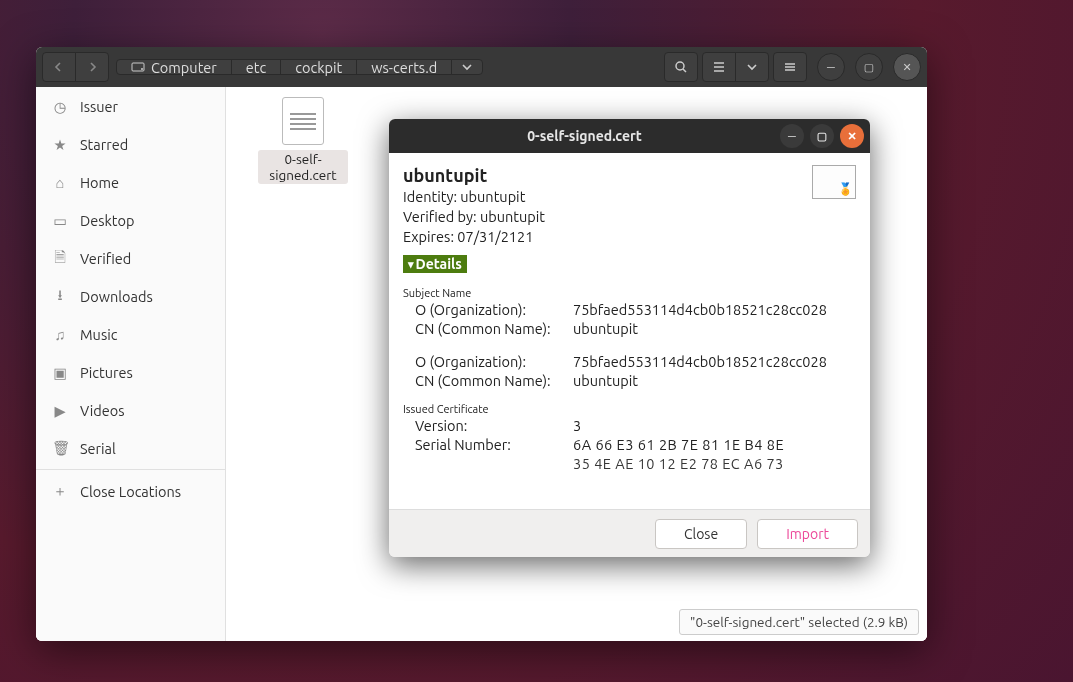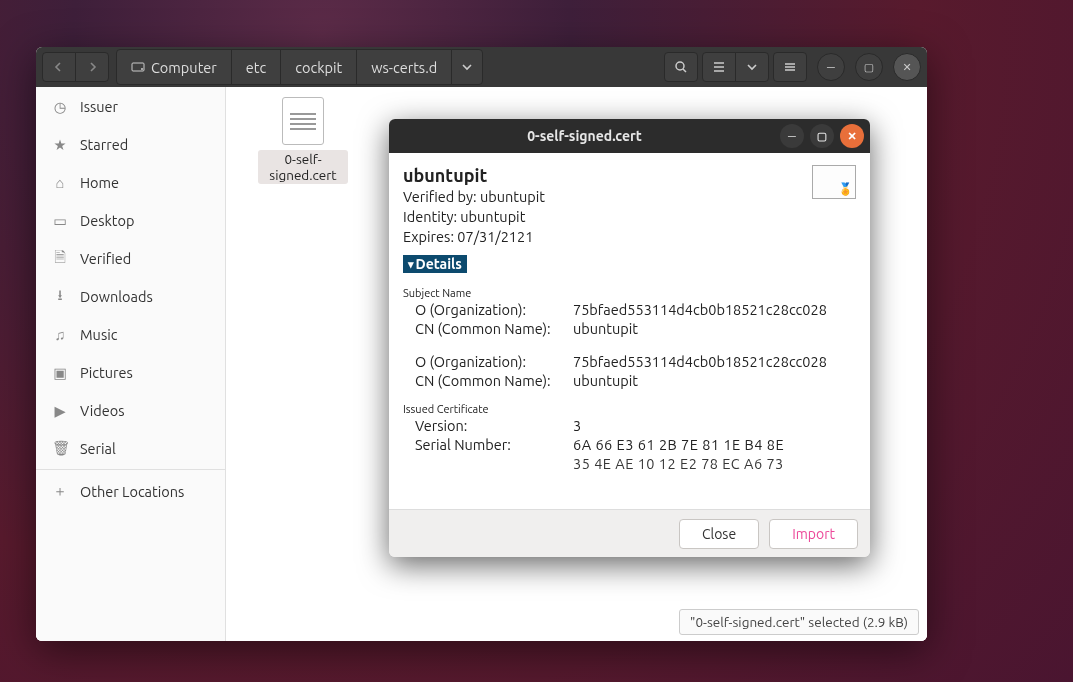--- a/index.html
+++ b/index.html
@@ -22,21 +22,21 @@
   }
   .navbtn {
     width: 34px; height: 30px; background: #3f3f3f; border: 1px solid #2a2a2a;
     border-radius: 4px; display: flex; align-items: center; justify-content: center;
     color: #888; cursor: default;
   }
   .navbtn.first { border-top-right-radius: 0; border-bottom-right-radius: 0; }
   .navbtn.second { border-top-left-radius: 0; border-bottom-left-radius: 0; margin-left: -5px; }
   .breadcrumbs { display: flex; align-items: center; margin-left: 4px; }
   .crumb {
-    height: 36px; padding: 0 14px; background: #3f3f3f; border: 1px solid #2a2a2a;
+    height: 16px; padding: 0 14px; background: #3f3f3f; border: 1px solid #2a2a2a;
     display: flex; align-items: center; gap: 6px; color: #ddd; margin-left: -1px;
     font-size: 14.5px;
   }
   .crumb:first-child { border-radius: 4px 0 0 4px; }
   .crumb.last { border-radius: 0 4px 4px 0; }
   .crumb.drop { padding: 0 10px; }
   .hdr-spacer { flex: 1; }
   .hdrbtn {
     width: 34px; height: 30px; background: #3f3f3f; border: 1px solid #2a2a2a;
     border-radius: 4px; display: flex; align-items: center; justify-content: center;
@@ -99,39 +99,39 @@
     font-size: 14.5px; color: #222; display: flex; flex-direction: column; gap: 4px; }
   .dlg-head { display: flex; align-items: flex-start; }
   .dlg-head-left { flex: 1; }
   .dlg-head-left h2 { font-size: 18px; font-weight: 700; }
   .dlg-head-left .row { margin-top: 3px; }
   .certthumb { width: 44px; height: 34px; border: 1px solid #aaa; background: #fdfdfd;
     display: flex; align-items: flex-end; justify-content: flex-end; padding: 2px; font-size: 12px; }
 
   .details-toggle {
     display: inline-flex; align-items: center; gap: 2px;
-    background: #0c4a6e; color: #fff; font-weight: 700; padding: 1px 5px;
+    background: #4d7c0f; color: #fff; font-weight: 700; padding: 1px 5px;
     font-size: 14px; margin-top: 6px; width: max-content;
   }
   .details-toggle::before { content: "▾"; font-size: 11px; }
 
   .sect { margin-top: 10px; }
   .sect h3 { font-size: 11px; font-weight: 400; }
   .kv { display: flex; margin-top: 2px; margin-left: 12px; }
   .kv .k { width: 158px; }
   .kv .v { flex: 1; font-family: inherit; }
   .serial { font-family: "DejaVu Sans Mono","Courier New",monospace; letter-spacing: .5px; }
   .serial2 { font-family: "DejaVu Sans Mono","Courier New",monospace; letter-spacing: .5px; color: #222; opacity: .9; }
 
   .dlg-footer {
     height: 48px; background: #f0efee; border-top: 1px solid #ddd;
     display: flex; align-items: center; justify-content: flex-end; gap: 10px; padding: 0 12px;
   }
   .btn {
-    height: 30px; padding: 0 22px; background: #fff; border: 1px solid #c9c6c3;
+    height: 30px; padding: 0 28px; background: #fff; border: 1px solid #c9c6c3;
     border-radius: 4px; font-size: 14px; color: #333; display: flex; align-items: center; justify-content: flex-end;
   }
   .btn.disabled { color: #ec4899; }
 
   svg { display: block; }
 </style>
 </head>
 <body>
 
 <div class="fm">
@@ -244,21 +244,21 @@
           <span class="ic">▶</span>
           <span>Videos</span>
         </div>
       <div class="sb-item">
           <span class="ic">🗑</span>
           <span>Serial</span>
         </div>
       <div class="sb-divider"></div>
       <div class="sb-item">
           <span class="ic">＋</span>
-          <span>Other Locations</span>
+          <span>Close Locations</span>
         </div>
     </div>
 
     <div class="content">
       <div class="fileicon">
         <div class="thumb">
             <div></div>
             <div></div>
             <div></div>
             <div></div>
@@ -283,22 +283,22 @@
       </div>
     <div class="dlg-winbtn close">
         <span>✕</span>
       </div>
   </div>
 
   <div class="dlg-body">
     <div class="dlg-head">
       <div class="dlg-head-left">
         <h2>ubuntupit</h2>
+        <div class="row"><span>Identity:</span> <span>ubuntupit</span></div>
         <div class="row"><span>Verified by:</span> <span>ubuntupit</span></div>
-        <div class="row"><span>Identity:</span> <span>ubuntupit</span></div>
         <div class="row"><span>Expires:</span> <span>07/31/2121</span></div>
       </div>
       <div class="certthumb">🏅</div>
     </div>
 
     <div class="details-toggle">
       <span>Details</span>
     </div>
 
     <div class="sect">

